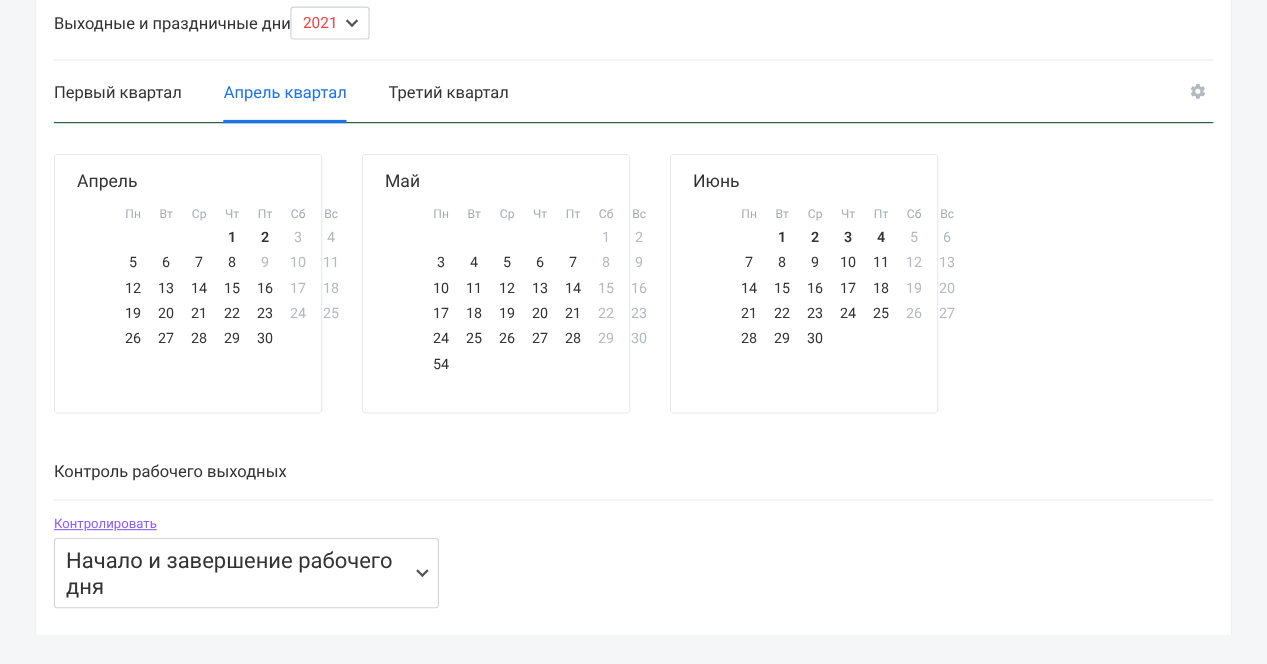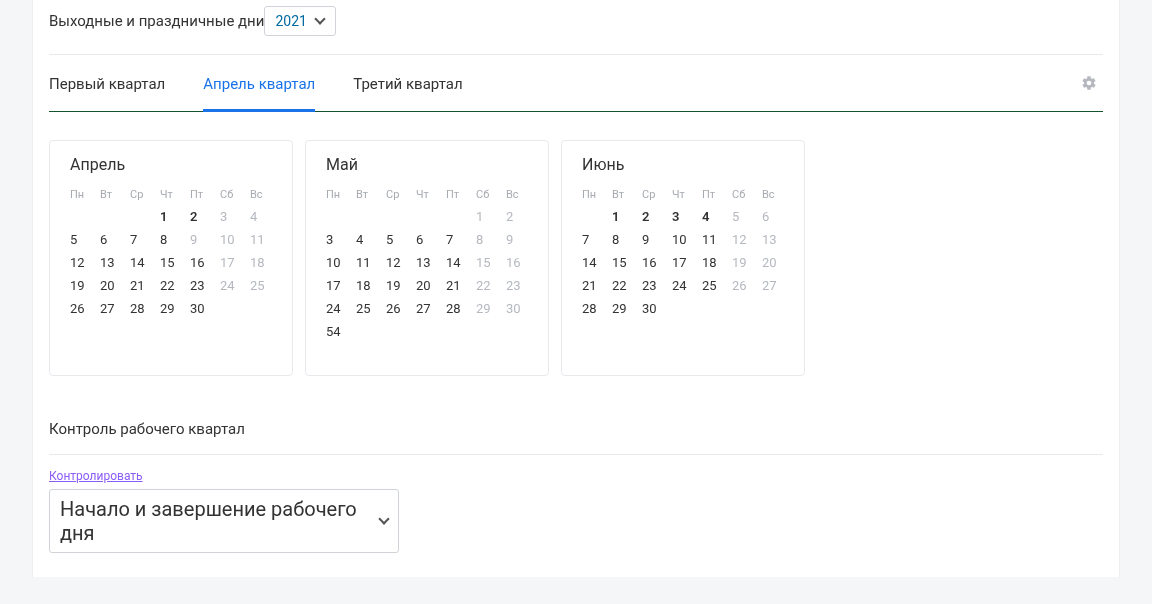--- a/index.html
+++ b/index.html
@@ -32,21 +32,21 @@
     color: #333;
   }
   .year-select {
     border: 1px solid #d0d4d8;
     border-radius: 3px;
     padding: 6px 10px;
     display: flex;
     align-items: center;
     gap: 8px;
     font-size: 14px;
-    color: #0369a1;
+    color: #ef4444;
     cursor: pointer;
   }
   .chevron-down {
     width: 10px; height: 10px;
     display: inline-block;
     position: relative;
   }
   .chevron-down::before {
     content: '';
     position: absolute;
@@ -91,41 +91,42 @@
   .gear-icon {
     width: 16px; height: 16px;
     color: #b5b9bf;
     cursor: pointer;
     margin-right: 6px;
     margin-bottom: 6px;
   }
 
   .calendars {
     display: flex;
-    gap: 12px;
+    gap: 36px;
     padding: 28px 0 16px 0;
   }
   .calendar-card {
     border: 1px solid #e7e9ec;
     border-radius: 4px;
     padding: 14px 16px 16px 20px;
     width: 244px;
     min-height: 236px;
   }
   .month-name {
     font-size: 16px;
     font-weight: 400;
     color: #333;
     margin-bottom: 14px;
   }
   .cal-grid {
     display: grid;
     grid-template-columns: repeat(7, 30px);
-    text-align: left;
+    text-align: center;
     row-gap: 8px;
+    margin-left: 36px;
   }
   .cal-head {
     font-size: 11px;
     color: #a7abb1;
   }
   .cal-day {
     font-size: 13px;
     color: #333;
     cursor: pointer;
   }
@@ -340,21 +341,21 @@
             <div class="cal-day weekend">26</div>
             <div class="cal-day weekend">27</div>
             <div class="cal-day">28</div>
             <div class="cal-day">29</div>
             <div class="cal-day">30</div>
           </div>
         </div>
       </div>
 
 
-    <div class="section-title">Контроль рабочего квартал</div>
+    <div class="section-title">Контроль рабочего выходных</div>
     <hr class="divider">
 
     <div class="field-label">Контролировать</div>
     <div class="select-box">
       <span>Начало и завершение рабочего дня</span>
       <span class="chevron-down"></span>
     </div>
 
   </div>
 </div>

